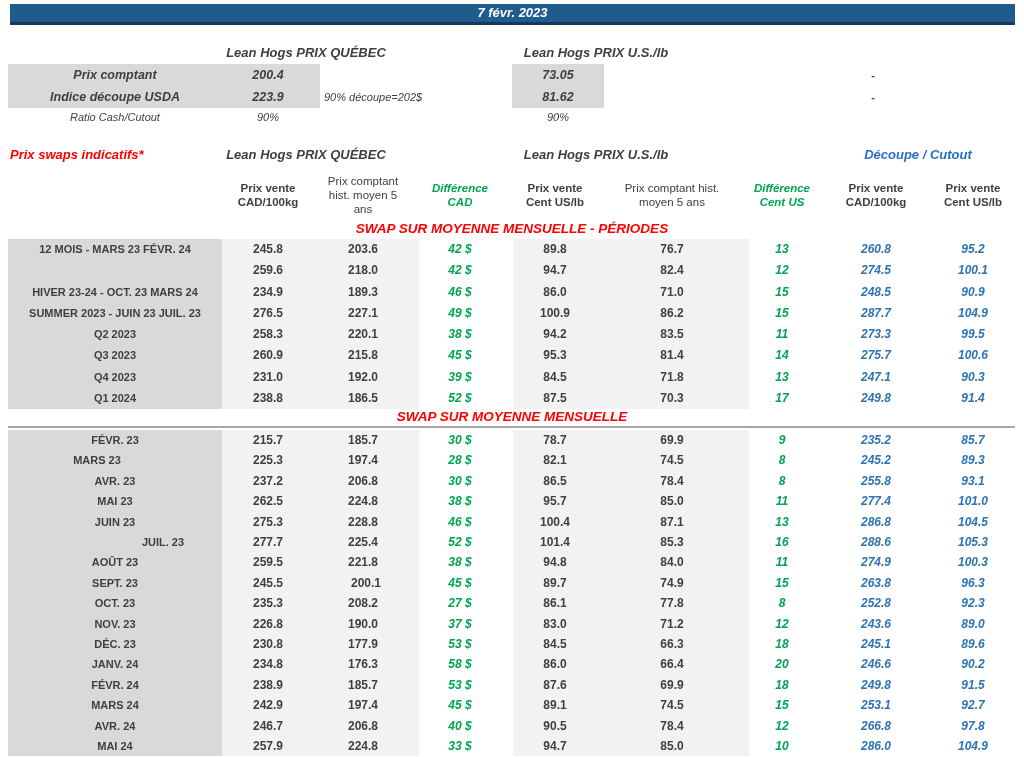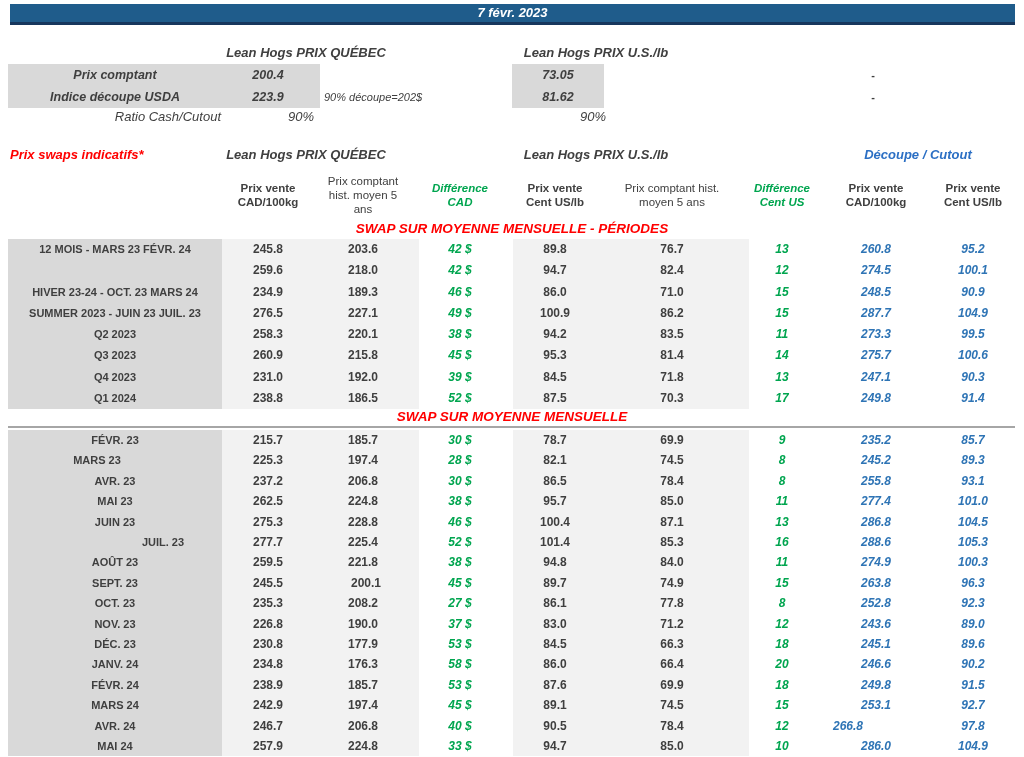--- a/index.html
+++ b/index.html
@@ -19,22 +19,22 @@
   }
   .group-h.left-align{text-align:left;}
   .red-text{color:#FF0000;}
   .blue-text{color:#2B6FC4;}
   .graybox{position:absolute;background:#D9D9D9;}
   .spot-label{
     position:absolute;height:22px;line-height:22px;font-size:12.5px;
     font-weight:bold;font-style:italic;text-align:center;color:#3F3F3F;
   }
   .spot-small{
-    position:absolute;height:18px;line-height:18px;font-size:13px;
-    font-style:italic;text-align:right;color:#3F3F3F;font-weight:normal;
+    position:absolute;height:18px;line-height:18px;font-size:11px;
+    font-style:italic;text-align:center;color:#3F3F3F;font-weight:normal;
   }
   .spot-note{
     position:absolute;height:22px;line-height:22px;font-size:11px;
     font-style:italic;text-align:left;color:#3F3F3F;
   }
   .dash{
     position:absolute;width:20px;height:22px;line-height:22px;
     font-size:11px;font-weight:bold;text-align:center;color:#3F3F3F;
   }
   .col-h{
@@ -363,21 +363,21 @@
       <div class="tcell cl-blue" style="left: 925px; width: 96px; line-height: 20.4px;">92.7</div>
     </div>
     <div class="trow" style="top: 715.6px; height: 20.4px;">
       <div class="tcell cl-label" style="left: 9px; width: 212px; line-height: 20.4px;">AVR. 24</div>
       <div class="tcell cl-dark" style="left: 222px; width: 92px; line-height: 20.4px;">246.7</div>
       <div class="tcell cl-dark" style="left: 315px; width: 96px; line-height: 20.4px;">206.8</div>
       <div class="tcell cl-green" style="left: 414px; width: 92px; line-height: 20.4px;">40 $</div>
       <div class="tcell cl-dark" style="left: 507px; width: 96px; line-height: 20.4px;">90.5</div>
       <div class="tcell cl-dark" style="left: 612px; width: 120px; line-height: 20.4px;">78.4</div>
       <div class="tcell cl-green" style="left: 747px; width: 70px; line-height: 20.4px;">12</div>
-      <div class="tcell cl-blue" style="left: 800px; width: 96px; line-height: 20.4px;">266.8</div>
+      <div class="tcell cl-blue" style="left: 828px; width: 96px; line-height: 20.4px;">266.8</div>
       <div class="tcell cl-blue" style="left: 925px; width: 96px; line-height: 20.4px;">97.8</div>
     </div>
     <div class="trow" style="top: 736px; height: 20.4px;">
       <div class="tcell cl-label" style="left: 9px; width: 212px; line-height: 20.4px;">MAI 24</div>
       <div class="tcell cl-dark" style="left: 222px; width: 92px; line-height: 20.4px;">257.9</div>
       <div class="tcell cl-dark" style="left: 315px; width: 96px; line-height: 20.4px;">224.8</div>
       <div class="tcell cl-green" style="left: 414px; width: 92px; line-height: 20.4px;">33 $</div>
       <div class="tcell cl-dark" style="left: 507px; width: 96px; line-height: 20.4px;">94.7</div>
       <div class="tcell cl-dark" style="left: 612px; width: 120px; line-height: 20.4px;">85.0</div>
       <div class="tcell cl-green" style="left: 747px; width: 70px; line-height: 20.4px;">10</div>

